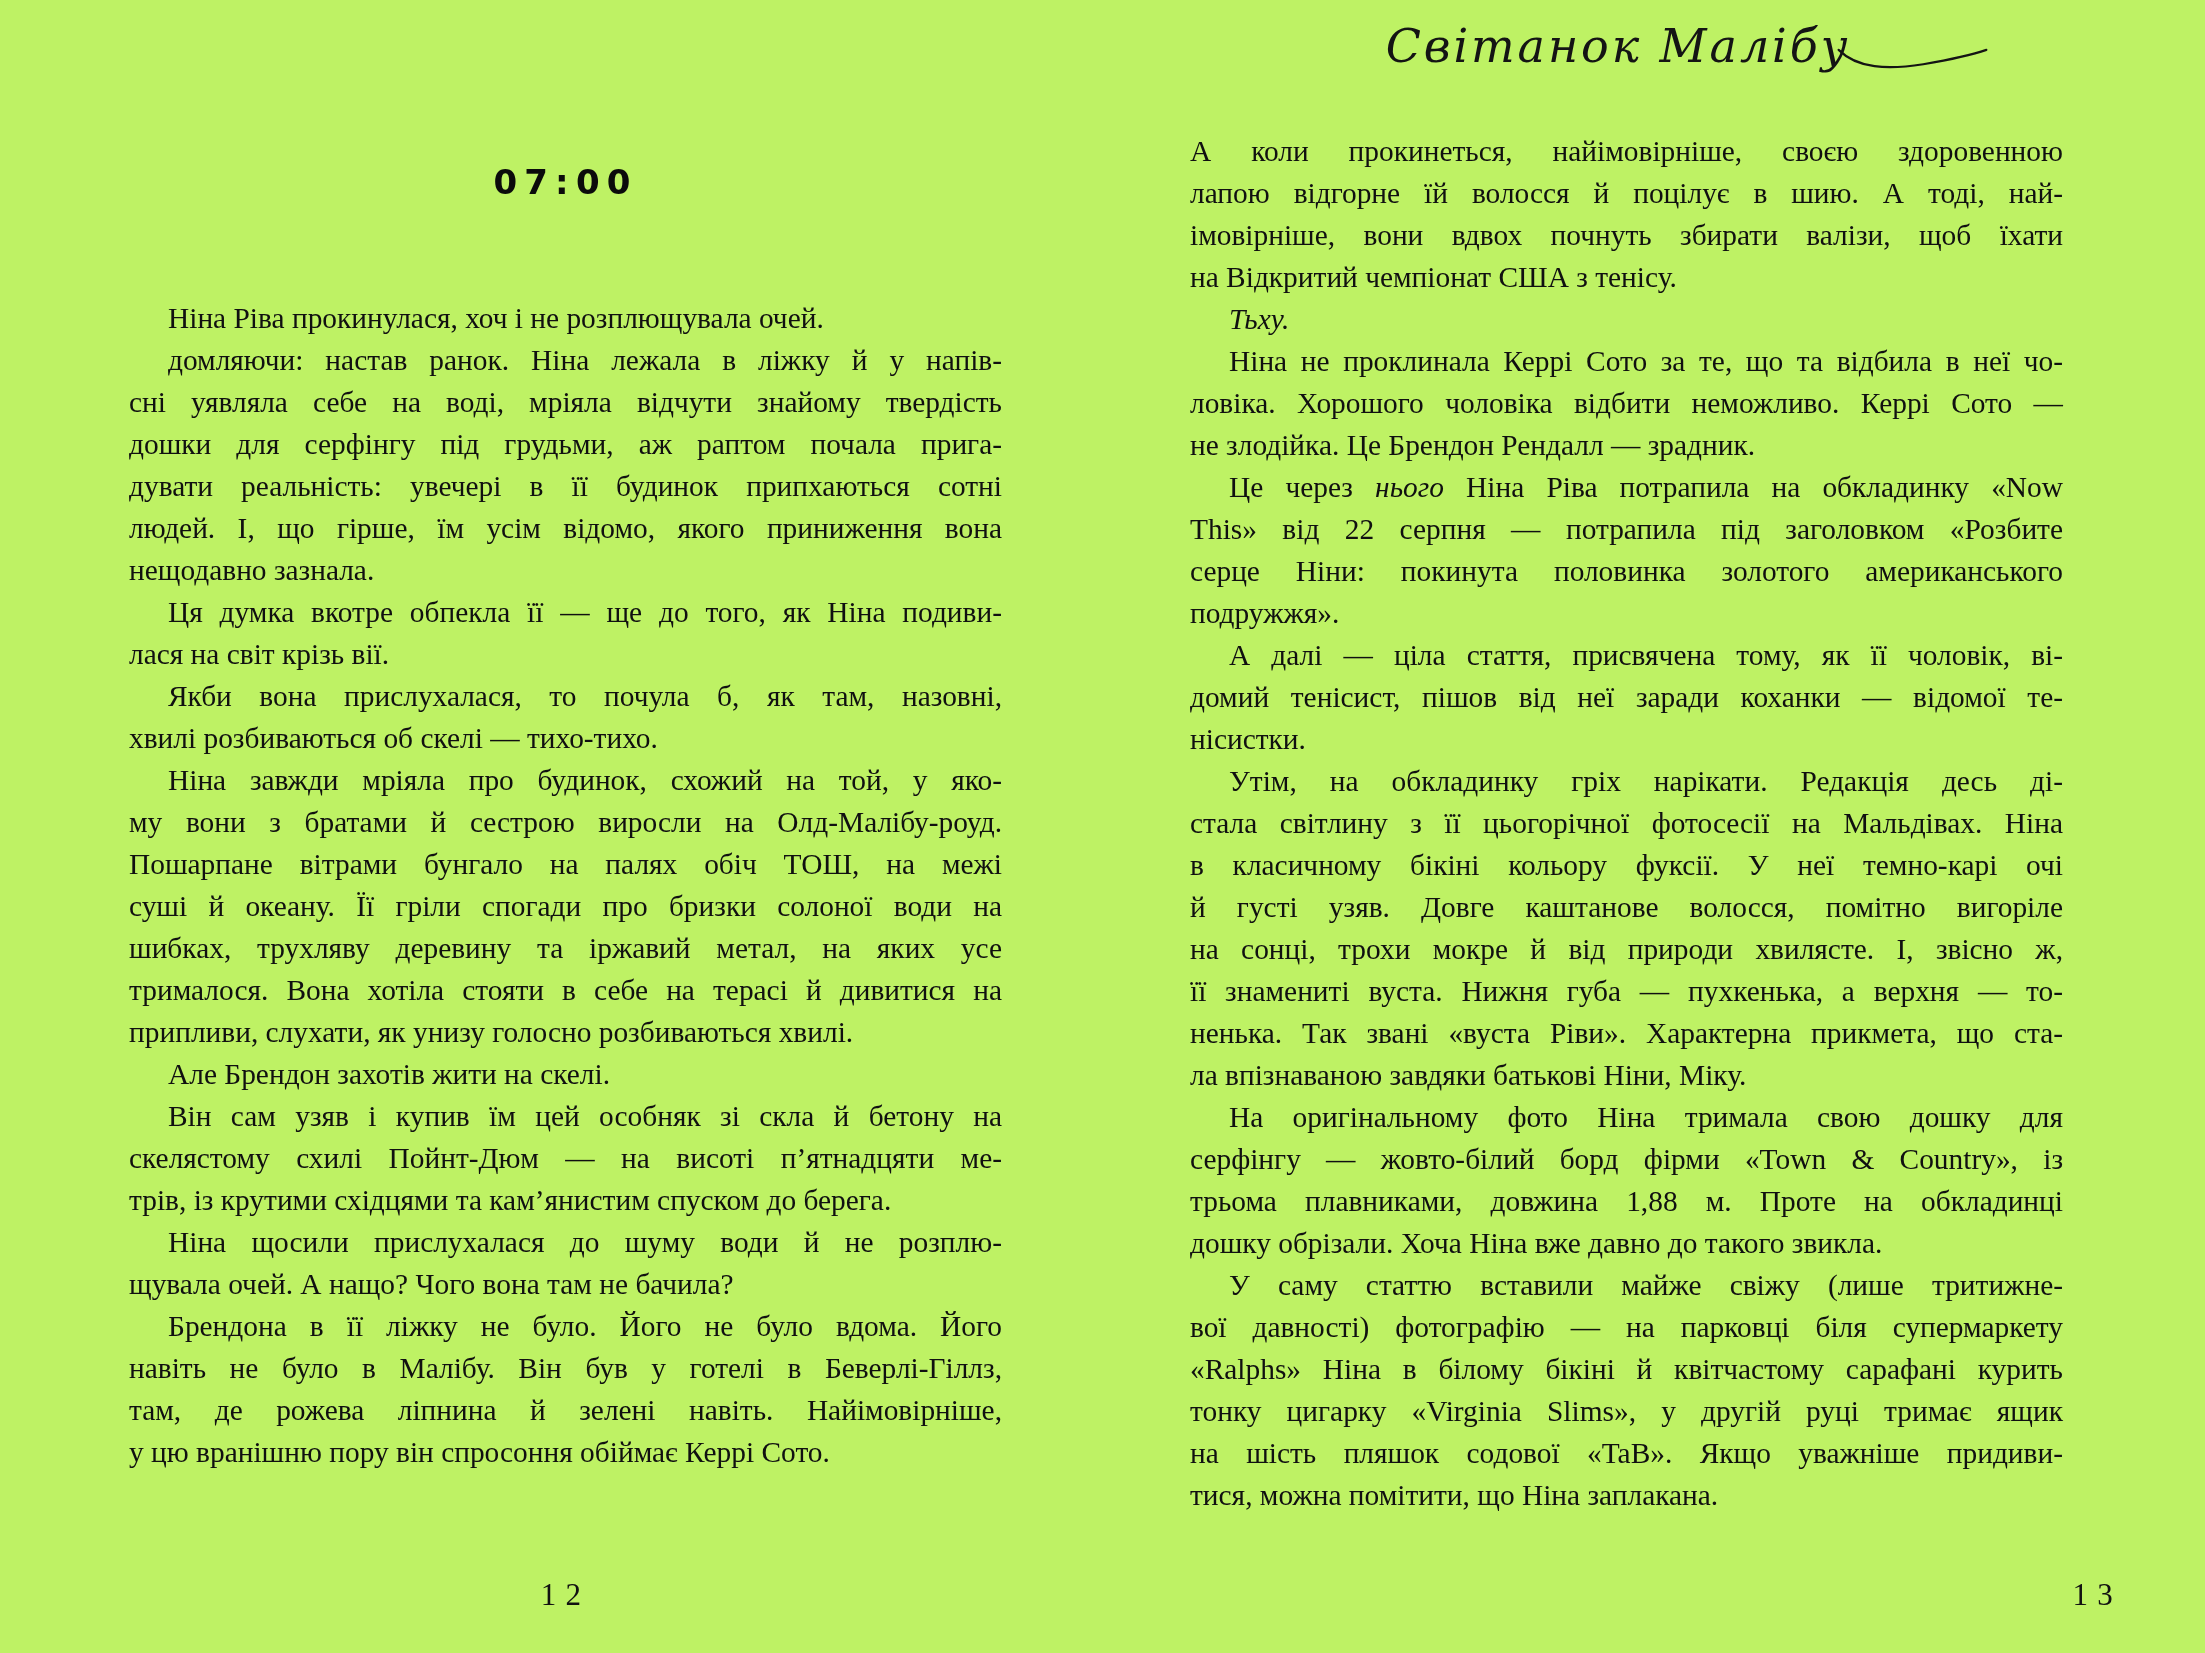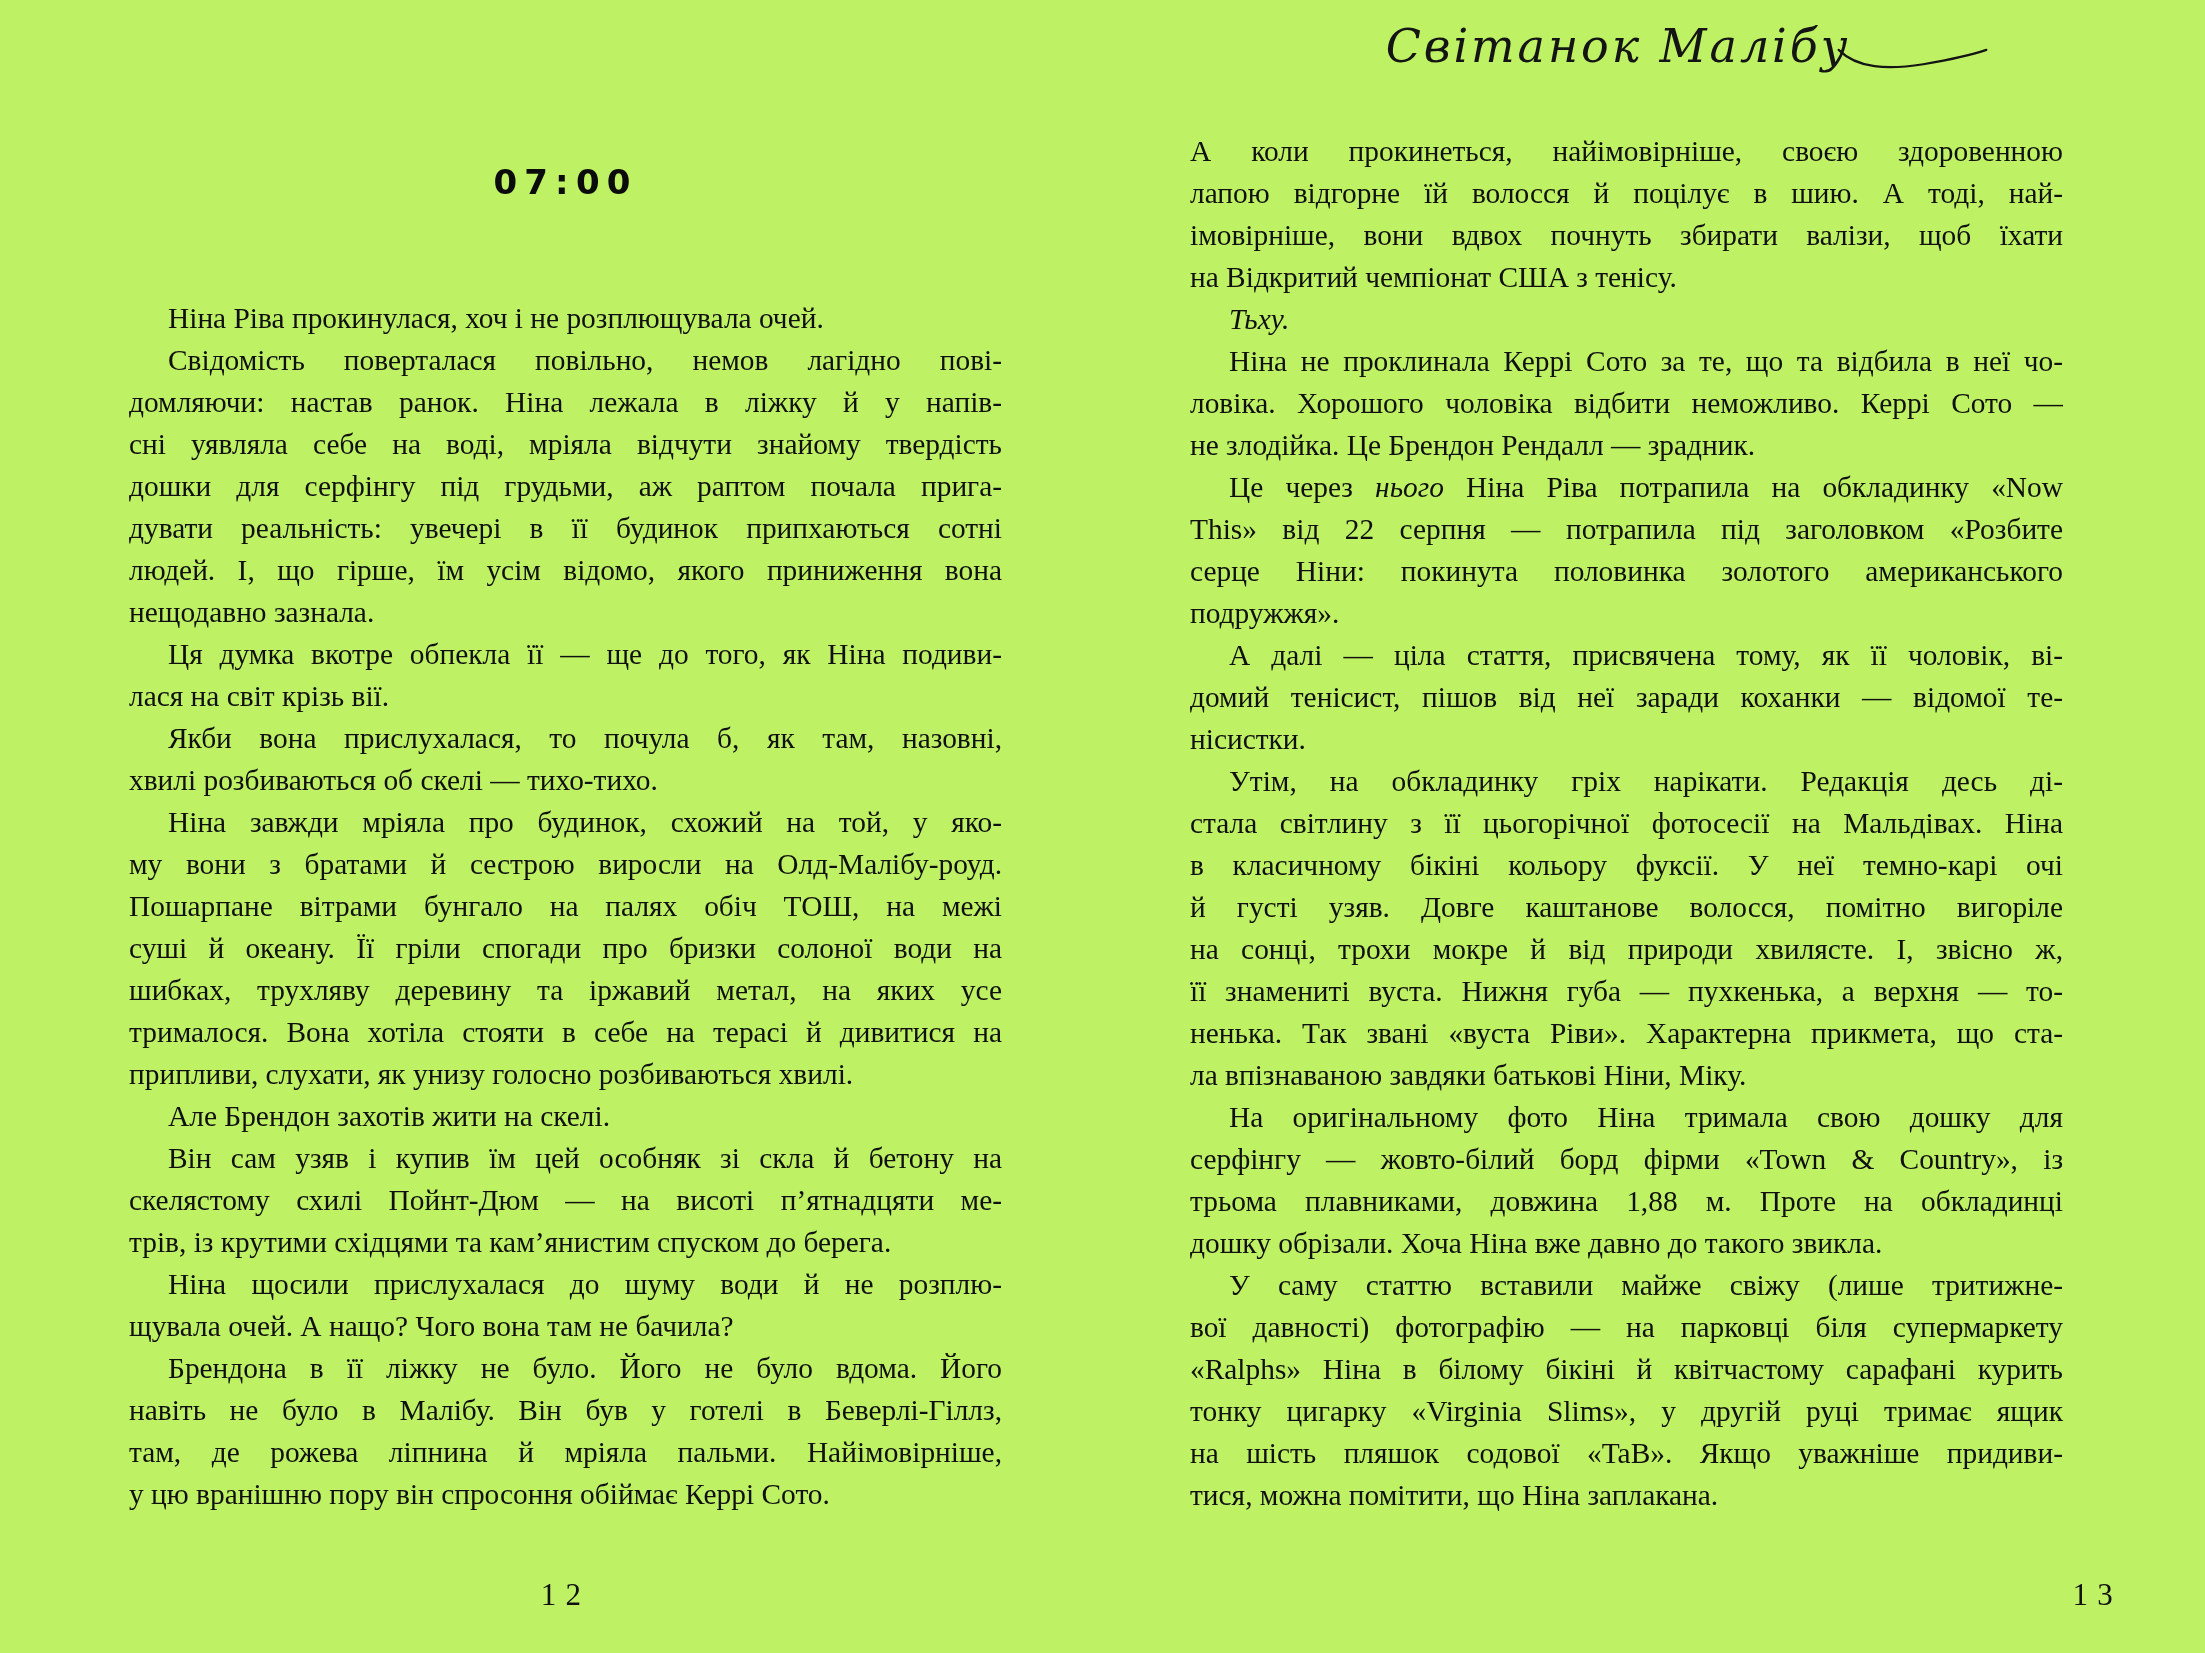--- a/index.html
+++ b/index.html
@@ -67,21 +67,20 @@
   </div>
 
   <div>
     <div class="chapter-title">07:00</div>
 
     <div id="left-body" class="text-col">
         <div class="para indent">
           <div class="line last"><span>Ніна Ріва прокинулася, хоч і не розплющувала очей.</span></div>
         </div>
         <div class="para indent">
-          <div class="line"><span>Свідомість поверталася повільно, немов лагідно пові-</span></div>
           <div class="line"><span>домляючи: настав ранок. Ніна лежала в ліжку й у напів-</span></div>
           <div class="line"><span>сні уявляла себе на воді, мріяла відчути знайому твердість</span></div>
           <div class="line"><span>дошки для серфінгу під грудьми, аж раптом почала прига-</span></div>
           <div class="line"><span>дувати реальність: увечері в її будинок припхаються сотні</span></div>
           <div class="line"><span>людей. І, що гірше, їм усім відомо, якого приниження вона</span></div>
           <div class="line last"><span>нещодавно зазнала.</span></div>
         </div>
         <div class="para indent">
           <div class="line"><span>Ця думка вкотре обпекла її — ще до того, як Ніна подиви-</span></div>
           <div class="line last"><span>лася на світ крізь вії.</span></div>
@@ -107,21 +106,21 @@
           <div class="line"><span>скелястому схилі Пойнт-Дюм — на висоті п’ятнадцяти ме-</span></div>
           <div class="line last"><span>трів, із крутими східцями та кам’янистим спуском до берега.</span></div>
         </div>
         <div class="para indent">
           <div class="line"><span>Ніна щосили прислухалася до шуму води й не розплю-</span></div>
           <div class="line last"><span>щувала очей. А нащо? Чого вона там не бачила?</span></div>
         </div>
         <div class="para indent">
           <div class="line"><span>Брендона в її ліжку не було. Його не було вдома. Його</span></div>
           <div class="line"><span>навіть не було в Малібу. Він був у готелі в Беверлі-Гіллз,</span></div>
-          <div class="line"><span>там, де рожева ліпнина й мріяла пальми. Найімовірніше,</span></div>
+          <div class="line"><span>там, де рожева ліпнина й зелені навіть. Найімовірніше,</span></div>
           <div class="line last"><span>у цю вранішню пору він спросоння обіймає Керрі Сото.</span></div>
         </div>
       </div>
 
     <div id="page-number-left" class="page-number">12</div>
   </div>
 
   <div>
     <div id="right-body" class="text-col">
         <div class="para">

